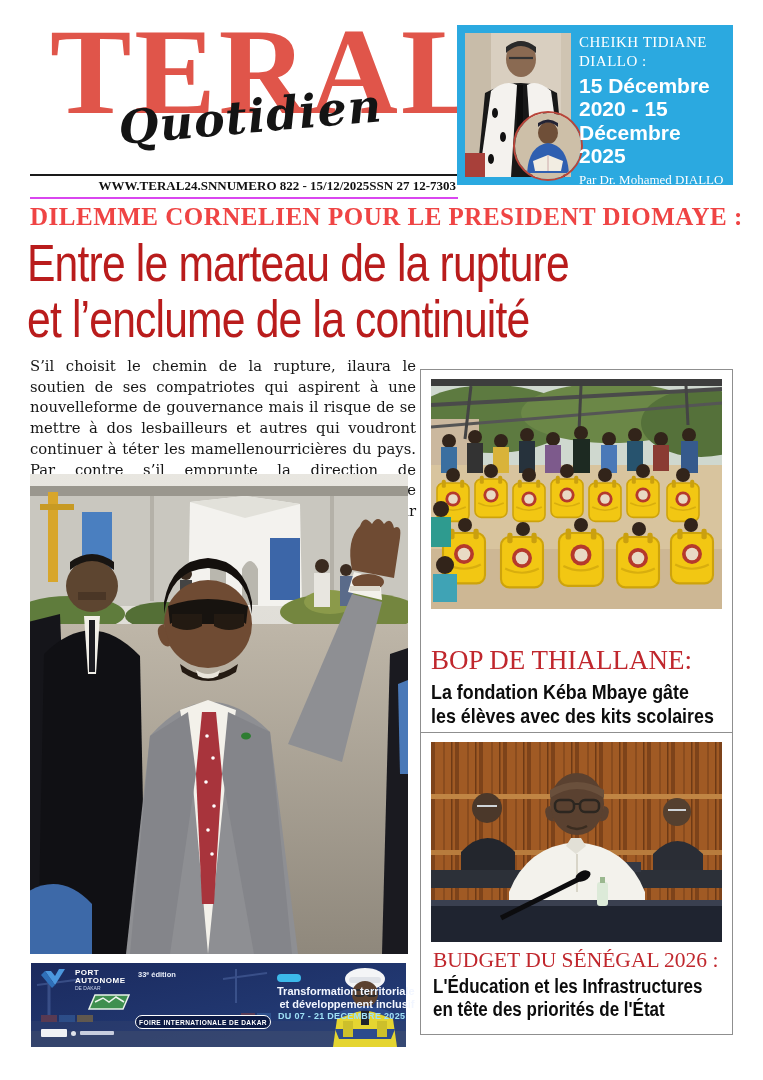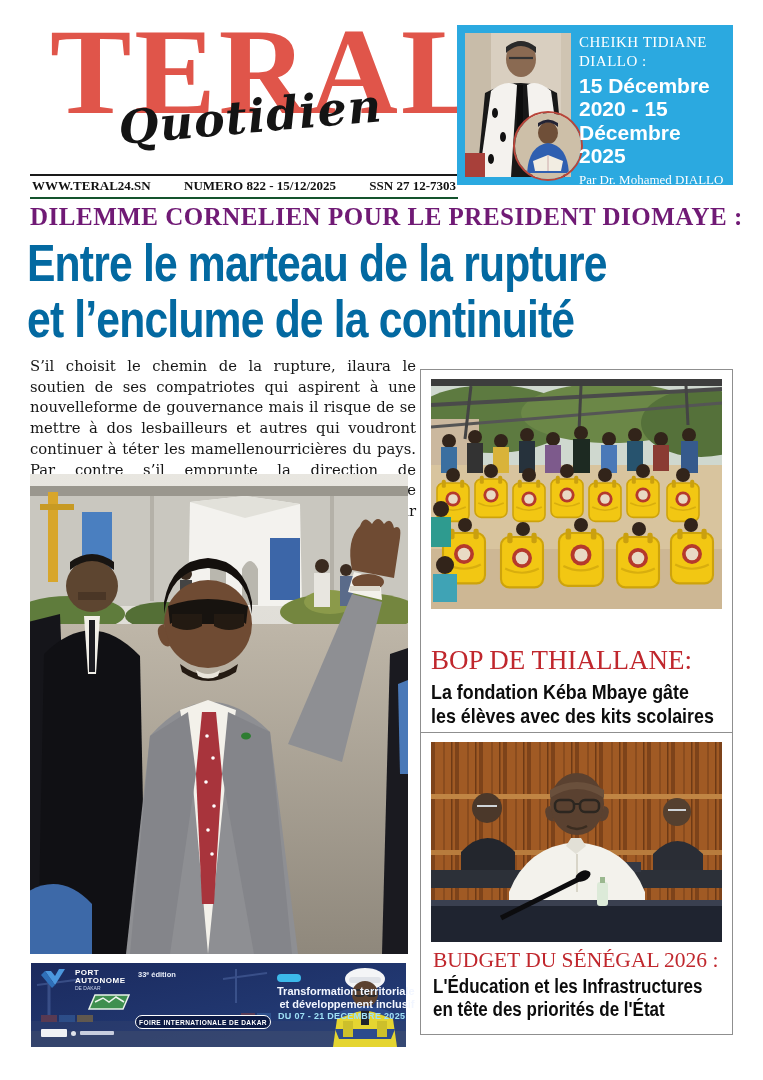--- a/index.html
+++ b/index.html
@@ -5,39 +5,39 @@
   html,body{margin:0;padding:0;background:#e8e8e8;}
   .page{position:relative;width:763px;height:1080px;background:#ffffff;overflow:hidden;
         font-family:"Liberation Sans",sans-serif;margin:0 auto;}
   
   .teral{position:absolute;left:50px;top:8px;width:410px;height:150px;
          font-family:"Liberation Serif",serif;font-weight:bold;font-size:122px;line-height:1.05;
          color:#e0554a;letter-spacing:3px;}
   .quotidien{position:absolute;left:118px;top:88px;width:300px;
          font-family:"DejaVu Serif",serif;font-style:italic;font-weight:bold;font-size:46px;
          color:#141414;transform:rotate(-5deg);letter-spacing:1px;}
-  .infobar{position:absolute;left:30px;top:174px;width:424px;display:flex;justify-content:space-between;
-         border-top:2px solid #1a1a1a;border-bottom:2px solid #14532d;padding:2px 2px 3px 2px;
+  .infobar{position:absolute;left:30px;top:174px;width:424px;display:flex;justify-content:flex-end;
+         border-top:2px solid #1a1a1a;border-bottom:2px solid #d946ef;padding:2px 2px 3px 2px;
          font-family:"Liberation Serif",serif;font-size:13px;font-weight:bold;color:#111;}
   
   .promo{position:absolute;left:457px;top:25px;width:276px;height:160px;background:#2ba9e0;
          padding:16px;box-sizing:border-box;}
   .promo-photo{position:absolute;left:8px;top:8px;width:106px;height:144px;}
   .promo-inset{position:absolute;left:56px;top:86px;width:66px;height:66px;border-radius:50%;
          overflow:hidden;border:2px solid #b8453a;}
   .promo-text{position:absolute;left:122px;top:8px;width:148px;color:#fff;}
   .promo-kicker{font-family:"Liberation Serif",serif;font-size:15px;line-height:1.25;letter-spacing:.5px;}
   .promo-dates{font-family:"Liberation Sans",sans-serif;font-weight:bold;font-size:21px;line-height:1.12;margin-top:3px;}
   .promo-byline{font-family:"Liberation Serif",serif;font-size:13px;margin-top:4px;}
   
   .kicker{position:absolute;left:30px;top:203px;width:720px;
-         font-family:"Liberation Serif",serif;font-weight:bold;font-size:25px;color:#701a75;
+         font-family:"Liberation Serif",serif;font-weight:bold;font-size:25px;color:#ef4444;
          letter-spacing:.5px;white-space:nowrap;}
-  .headline{position:absolute;left:27px;top:236px;width:736px;color:#0369a1;
-         font-weight:700;font-size:52px;line-height:1.07;letter-spacing:-1px;}
+  .headline{position:absolute;left:27px;top:236px;width:736px;color:#b91c1c;
+         font-weight:400;font-size:52px;line-height:1.07;letter-spacing:-1px;}
   .cond{display:inline-block;transform:scaleX(.82);transform-origin:0 50%;white-space:nowrap;}
   .lead-body{position:absolute;left:30px;top:356px;width:386px;text-align:justify;
          font-family:"DejaVu Serif",serif;font-size:14.8px;line-height:1.4;color:#161616;}
   
   .main-photo{position:absolute;left:30px;top:474px;width:378px;height:480px;}
   .artbox{position:absolute;left:420px;width:313px;border:1px solid #8f8f8f;background:#fff;box-sizing:border-box;}
   .box1{top:369px;height:370px;}
   .box2{top:732px;height:303px;}
   .artbox svg.artphoto{position:absolute;left:10px;top:9px;}
   .red-kicker{font-family:"Liberation Serif",serif;color:#c0272d;line-height:1.12;}

